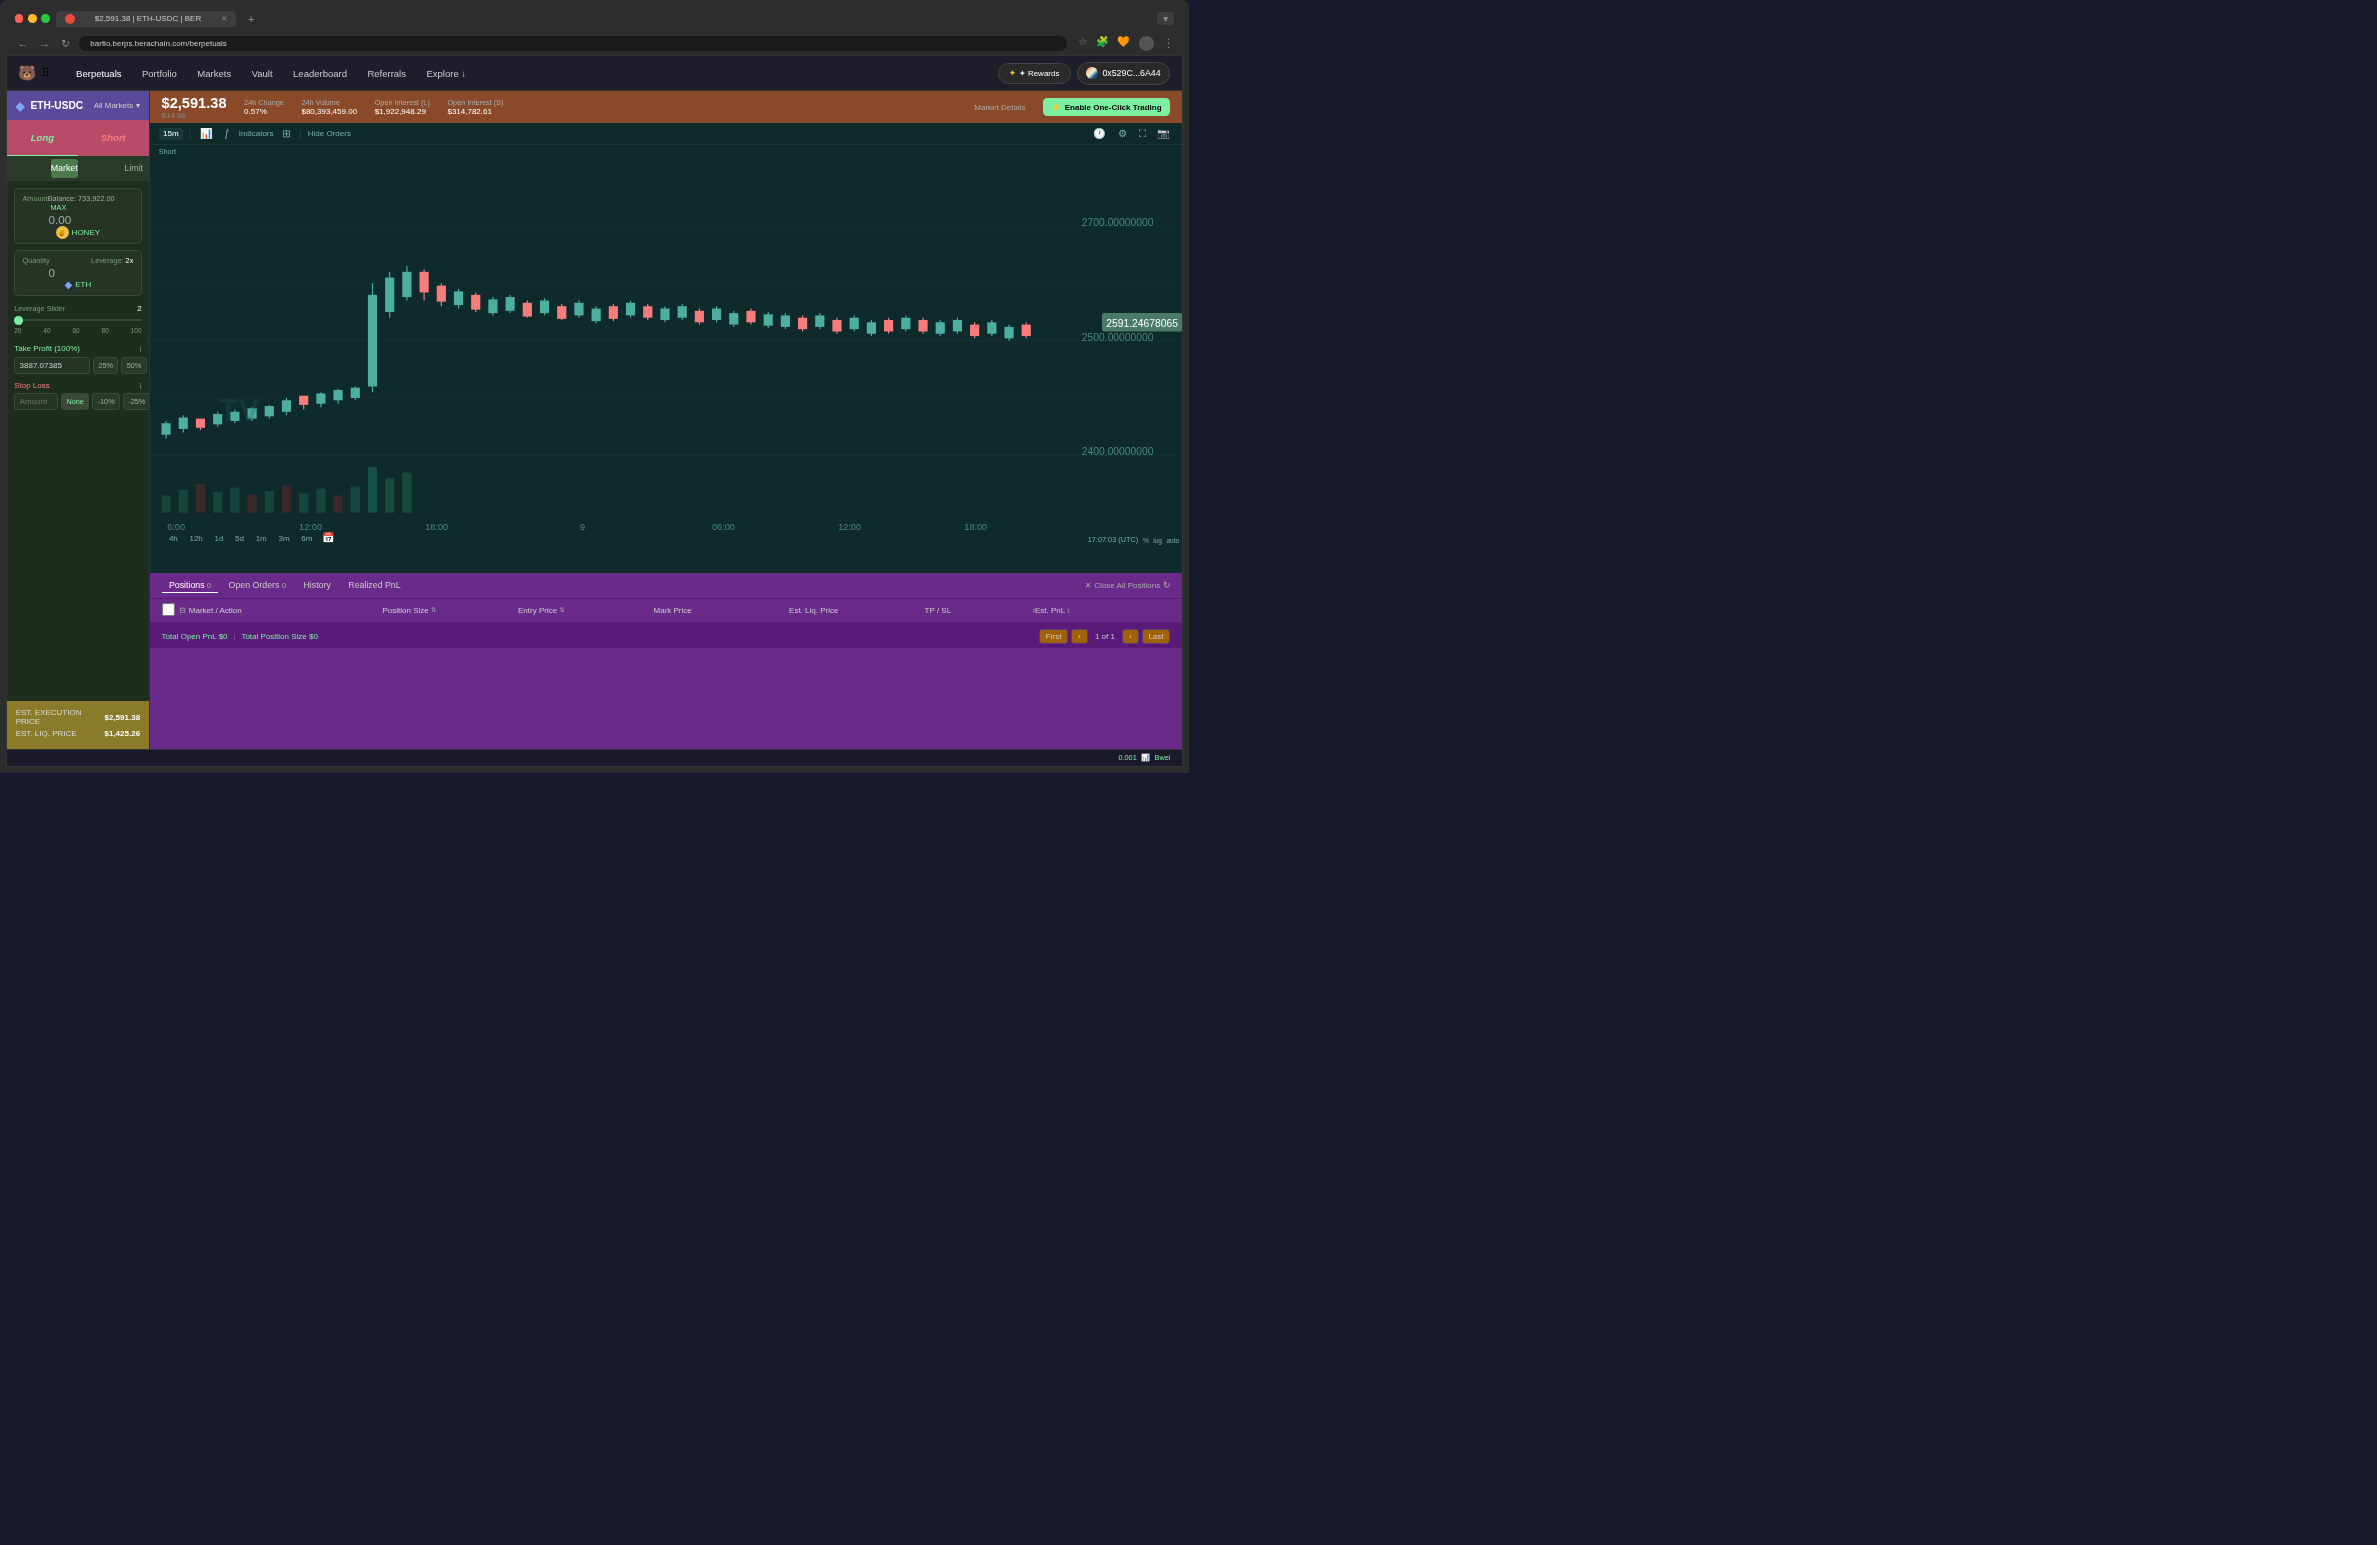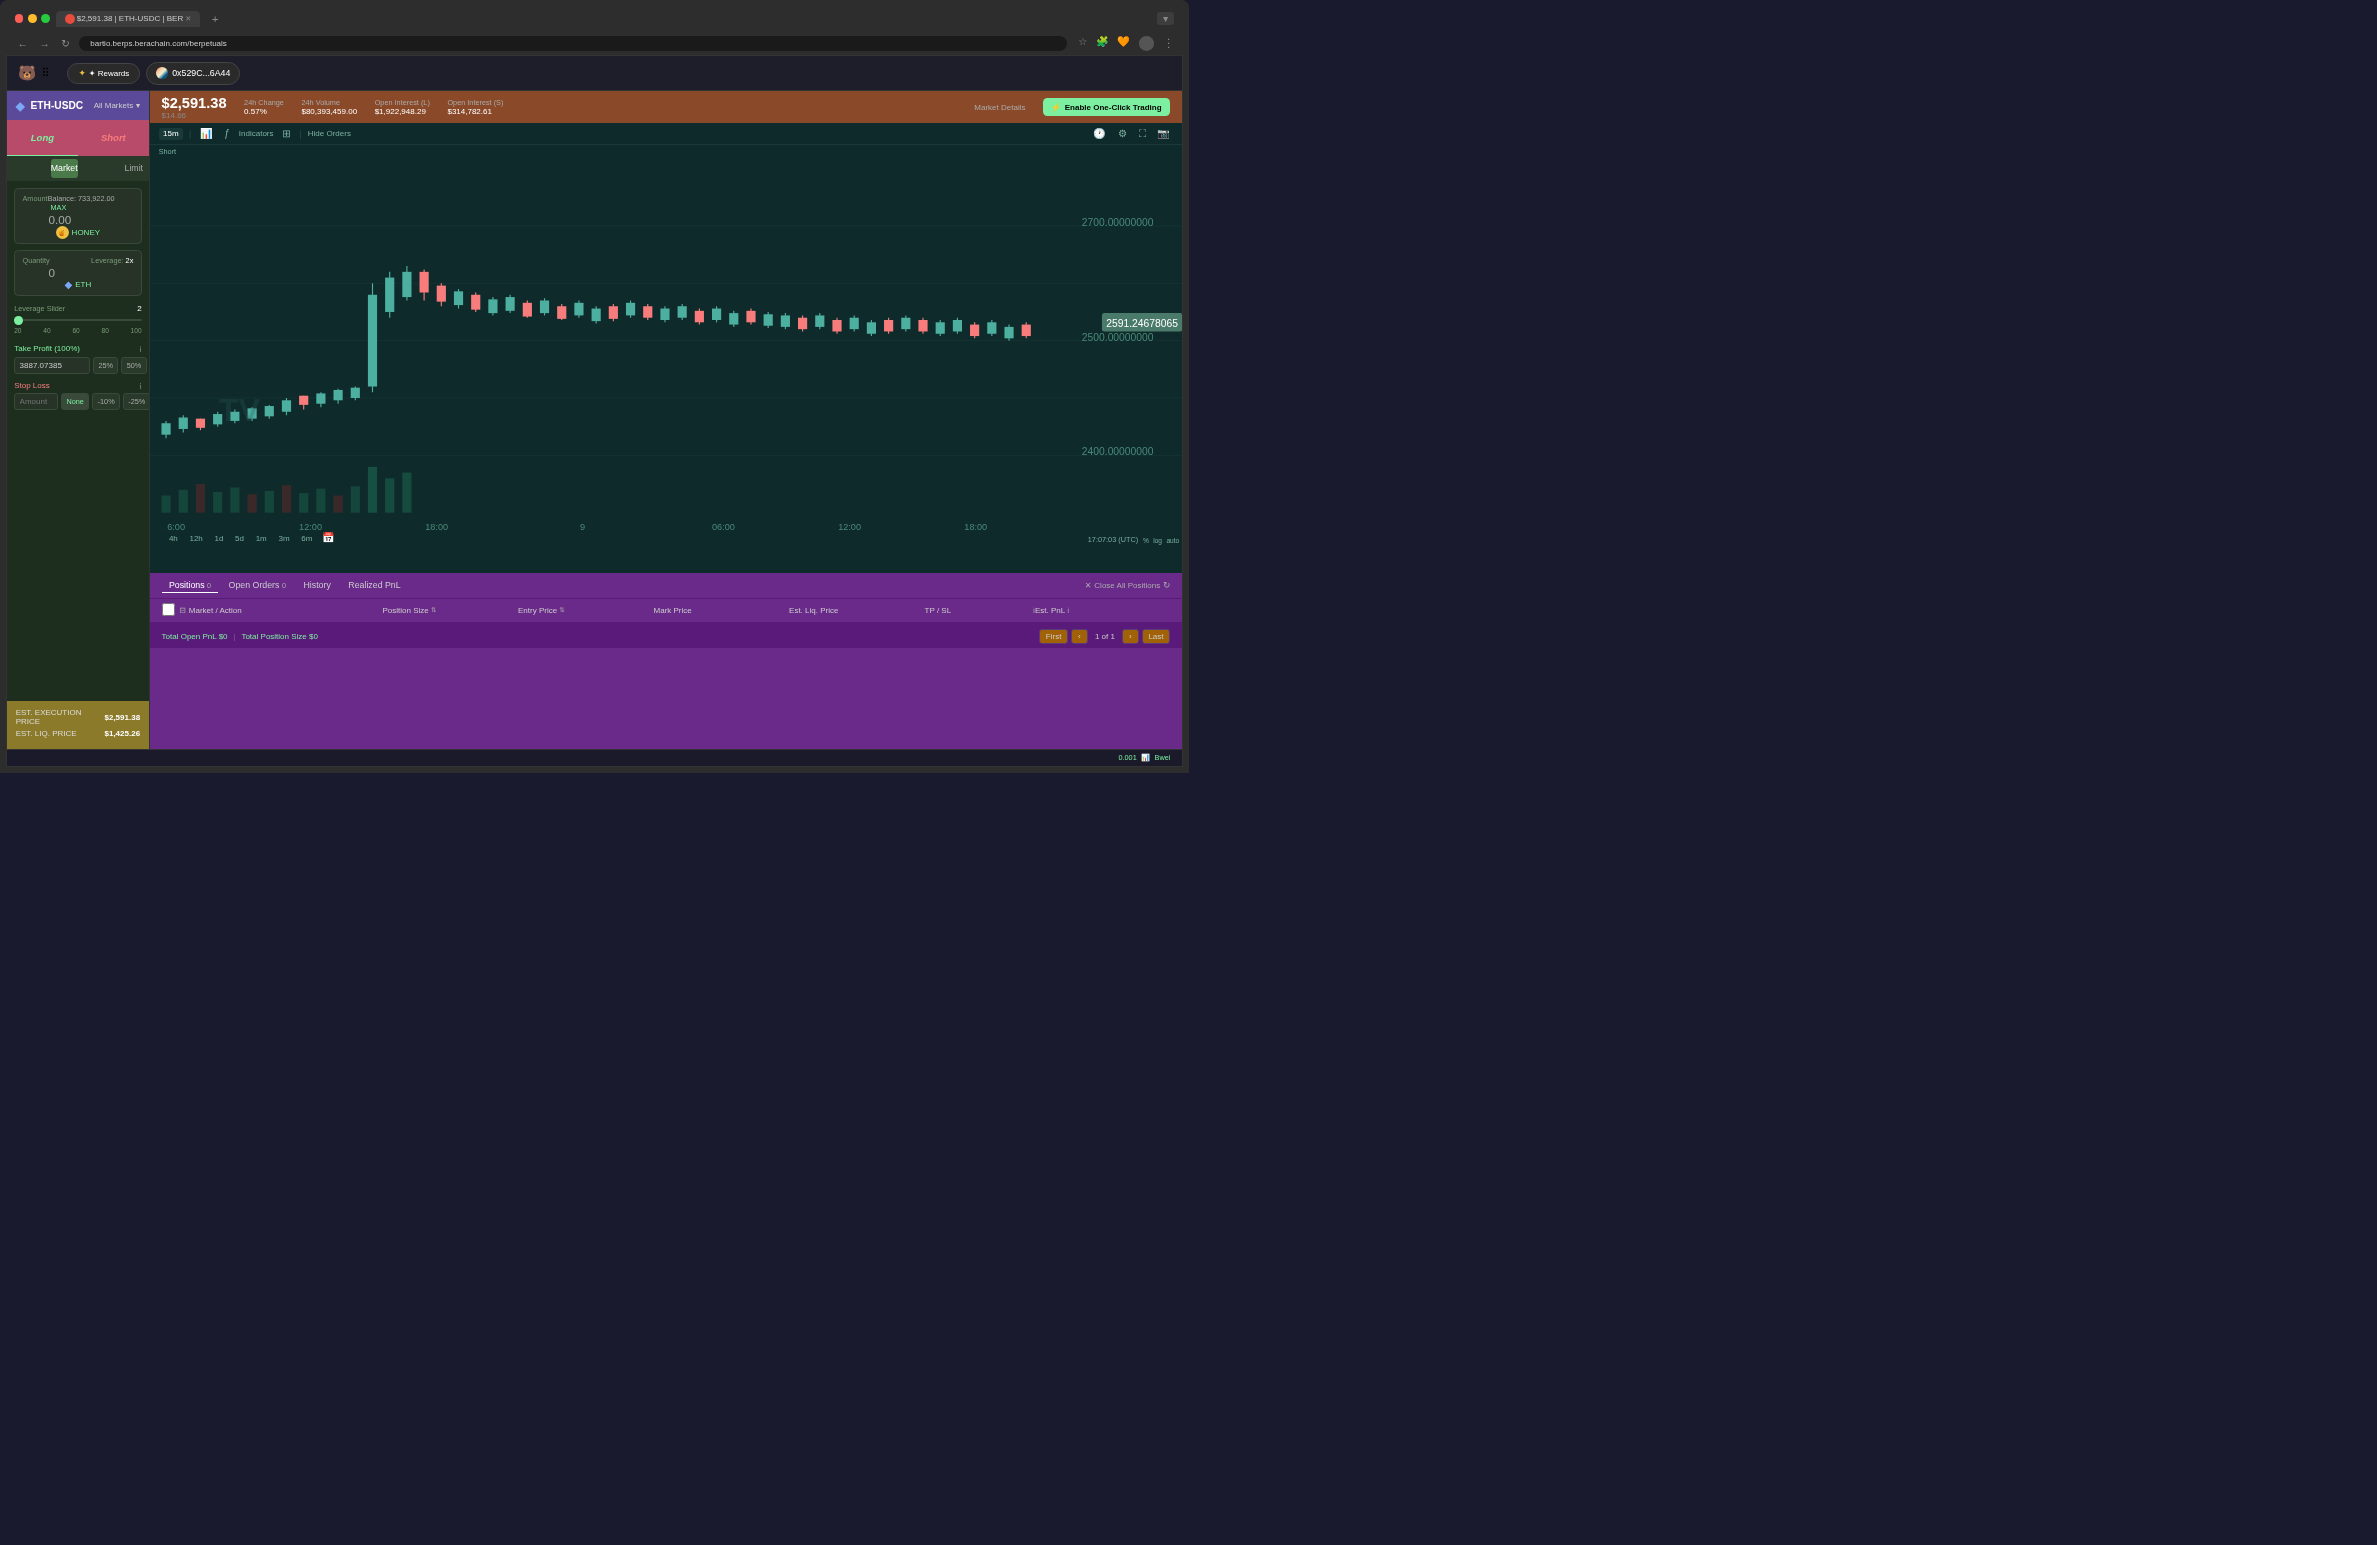--- a/index.html
+++ b/index.html
@@ -25,21 +25,21 @@
     .traffic-lights { display: flex; gap: 4.4px; }
     .traffic-light { width: 8.8px; height: 8.8px; border-radius: 50%; }
     .tl-red { background: #ff5f57; }
     .tl-yellow { background: #ffbd2e; }
     .tl-green { background: #28ca42; }
     .tab-bar {
       display: flex; align-items: center; gap: 5.9px; flex: 1;
     }
     .browser-tab {
       background: #3d3d3d; border-radius: 4.4px 4.4px 0 0;
-      padding: 2.9px 8.8px; display: flex; align-items: center; gap: 2px;
+      padding: 2.9px 8.8px; display: flex; align-items: center; gap: 20px;
       font-size: 8px; color: #ccc;
     }
     .tab-favicon { width: 10.2px; height: 10.2px; background: #e74c3c; border-radius: 50%; }
     .tab-close { color: #888; cursor: pointer; font-size: 7.3px; }
     .tab-add { color: #888; cursor: pointer; font-size: 11.7px; padding: 0 5.9px; }
     .chevron-btn { color: #888; font-size: 8.8px; background: #3d3d3d; border: none; border-radius: 2.9px; padding: 1.5px 4.4px; cursor: pointer; }
 
     
     .address-bar {
       background: #2d2d2d; height: 23.4px;
@@ -441,20 +441,29 @@
       <span class="menu-dots">⋮</span>
     </div>
   </div>
 
   <div class="app-container" style="flex:1;">
 
     <div class="top-nav">
       <div class="logo-area">
         <span class="logo-bear">🐻</span>
         <span style="font-size:11.7px;">⠿</span>
+      </div>
+      <div class="nav-links">
+        <span class="nav-link active">Berpetuals</span>
+        <span class="nav-link">Portfolio</span>
+        <span class="nav-link">Markets</span>
+        <span class="nav-link">Vault</span>
+        <span class="nav-link">Leaderboard</span>
+        <span class="nav-link">Referrals</span>
+        <span class="nav-link">Explore ↓</span>
       </div>
       <div class="nav-right">
         <button class="rewards-btn">
           <span class="rewards-star">✦</span>
           <span style="font-size:8px;">✦ Rewards</span>
         </button>
         <button class="wallet-btn">
           <div class="wallet-dot"></div>
           <span>0x529C...6A44</span>
         </button>

